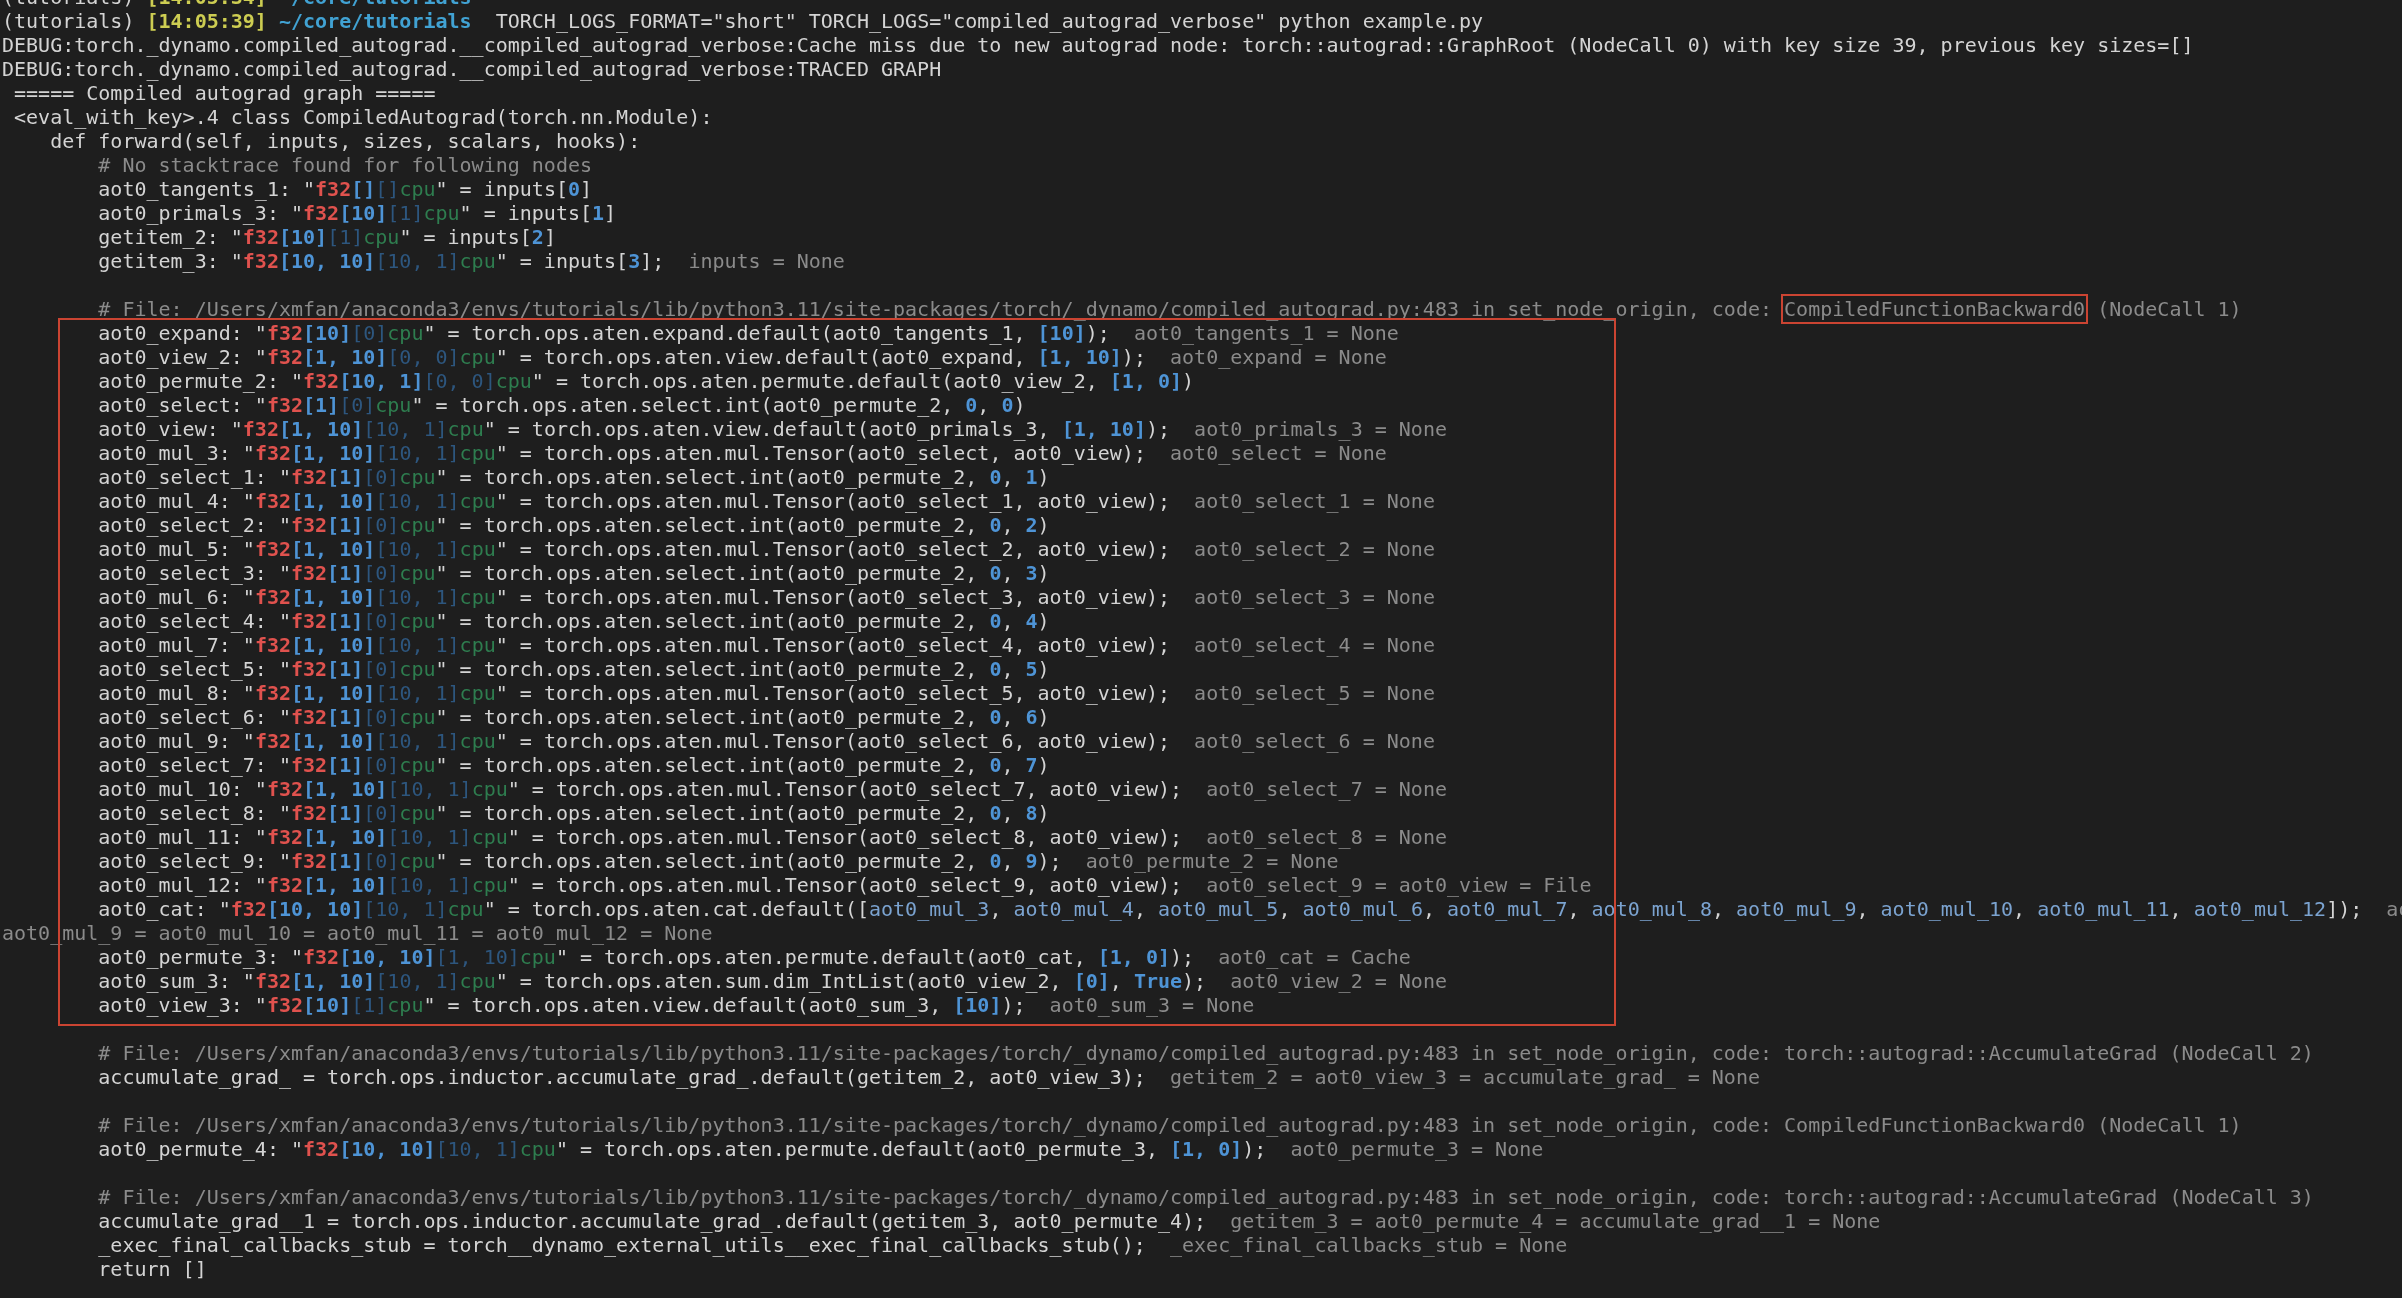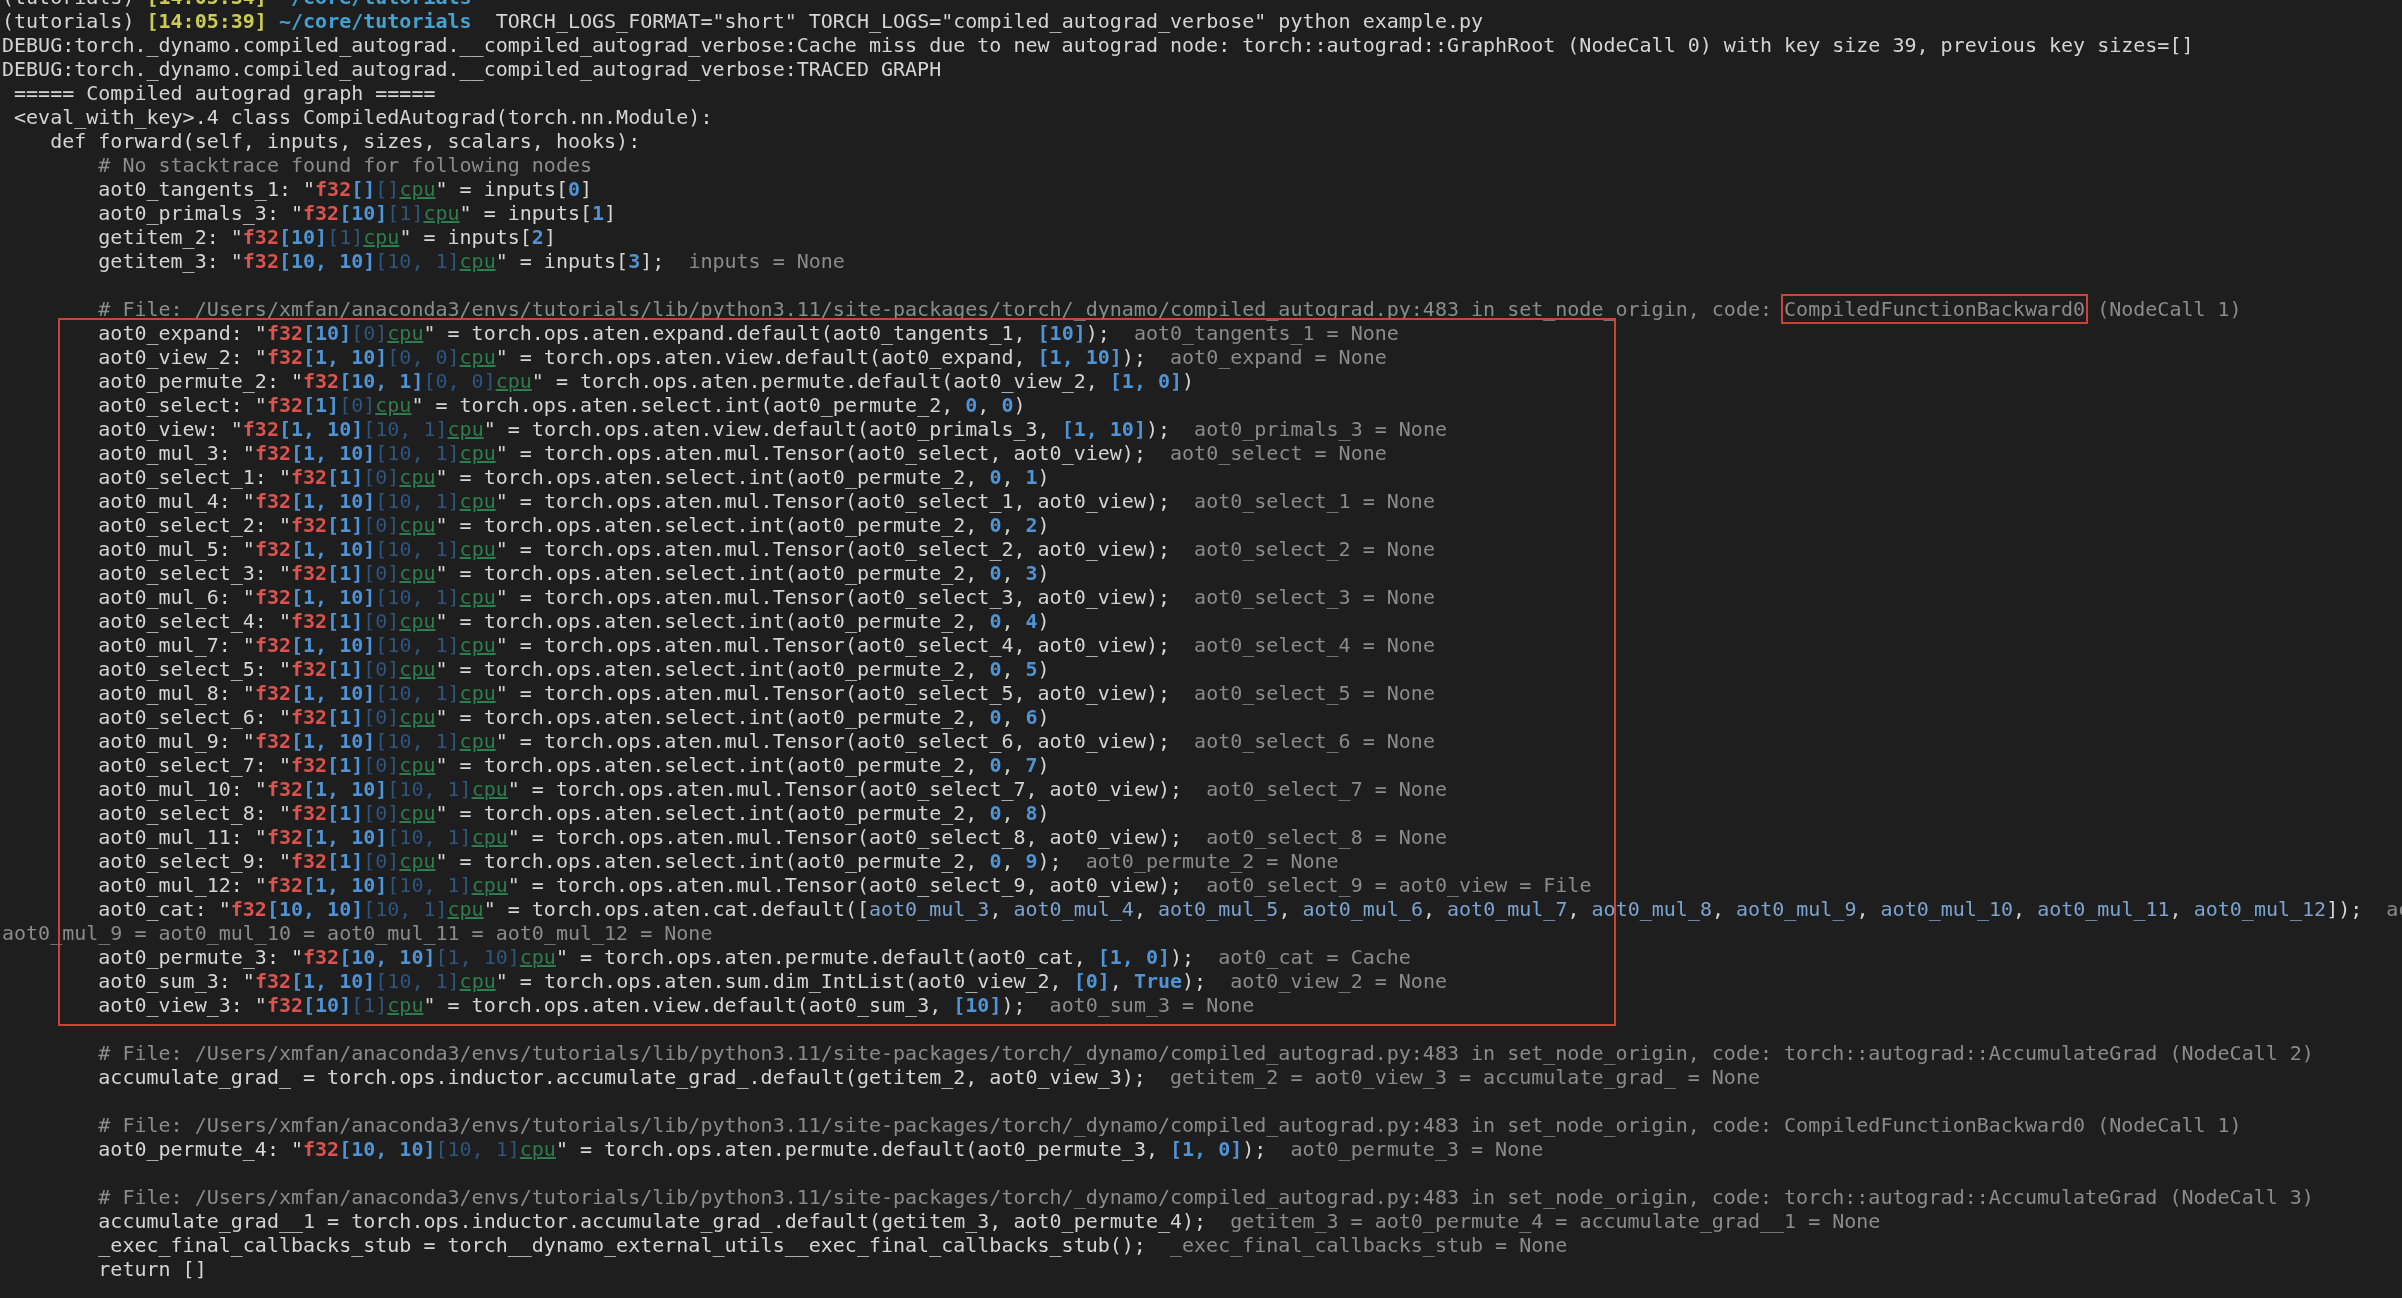--- a/index.html
+++ b/index.html
@@ -13,21 +13,21 @@
     position:absolute;left:2px;top:-15px;
     font-family:"DejaVu Sans Mono",monospace;
     font-size:20px;line-height:24px;
   }
   .line{white-space:pre;height:24px;}
   .seg-d{color:var(--d);}
   .seg-k{color:var(--k);}
   .seg-r{color:var(--r);font-weight:bold;text-align:right;}
   .seg-b{color:var(--b);font-weight:bold;}
   .seg-s{color:var(--s);}
-  .seg-g{color:var(--g);text-decoration:underline;}
+  .seg-g{color:var(--g);}
   .seg-y{color:var(--y);font-weight:bold;}
   .seg-c{color:var(--c);font-weight:bold;}
   .seg-v{color:var(--v);}
   .boxed{outline:2px solid var(--boxred);outline-offset:1px;}
   .hl-box{
     position:absolute;
     left:58px;top:318px;width:1554px;height:704px;
     border:2px solid var(--boxred);
     pointer-events:none;
   }

